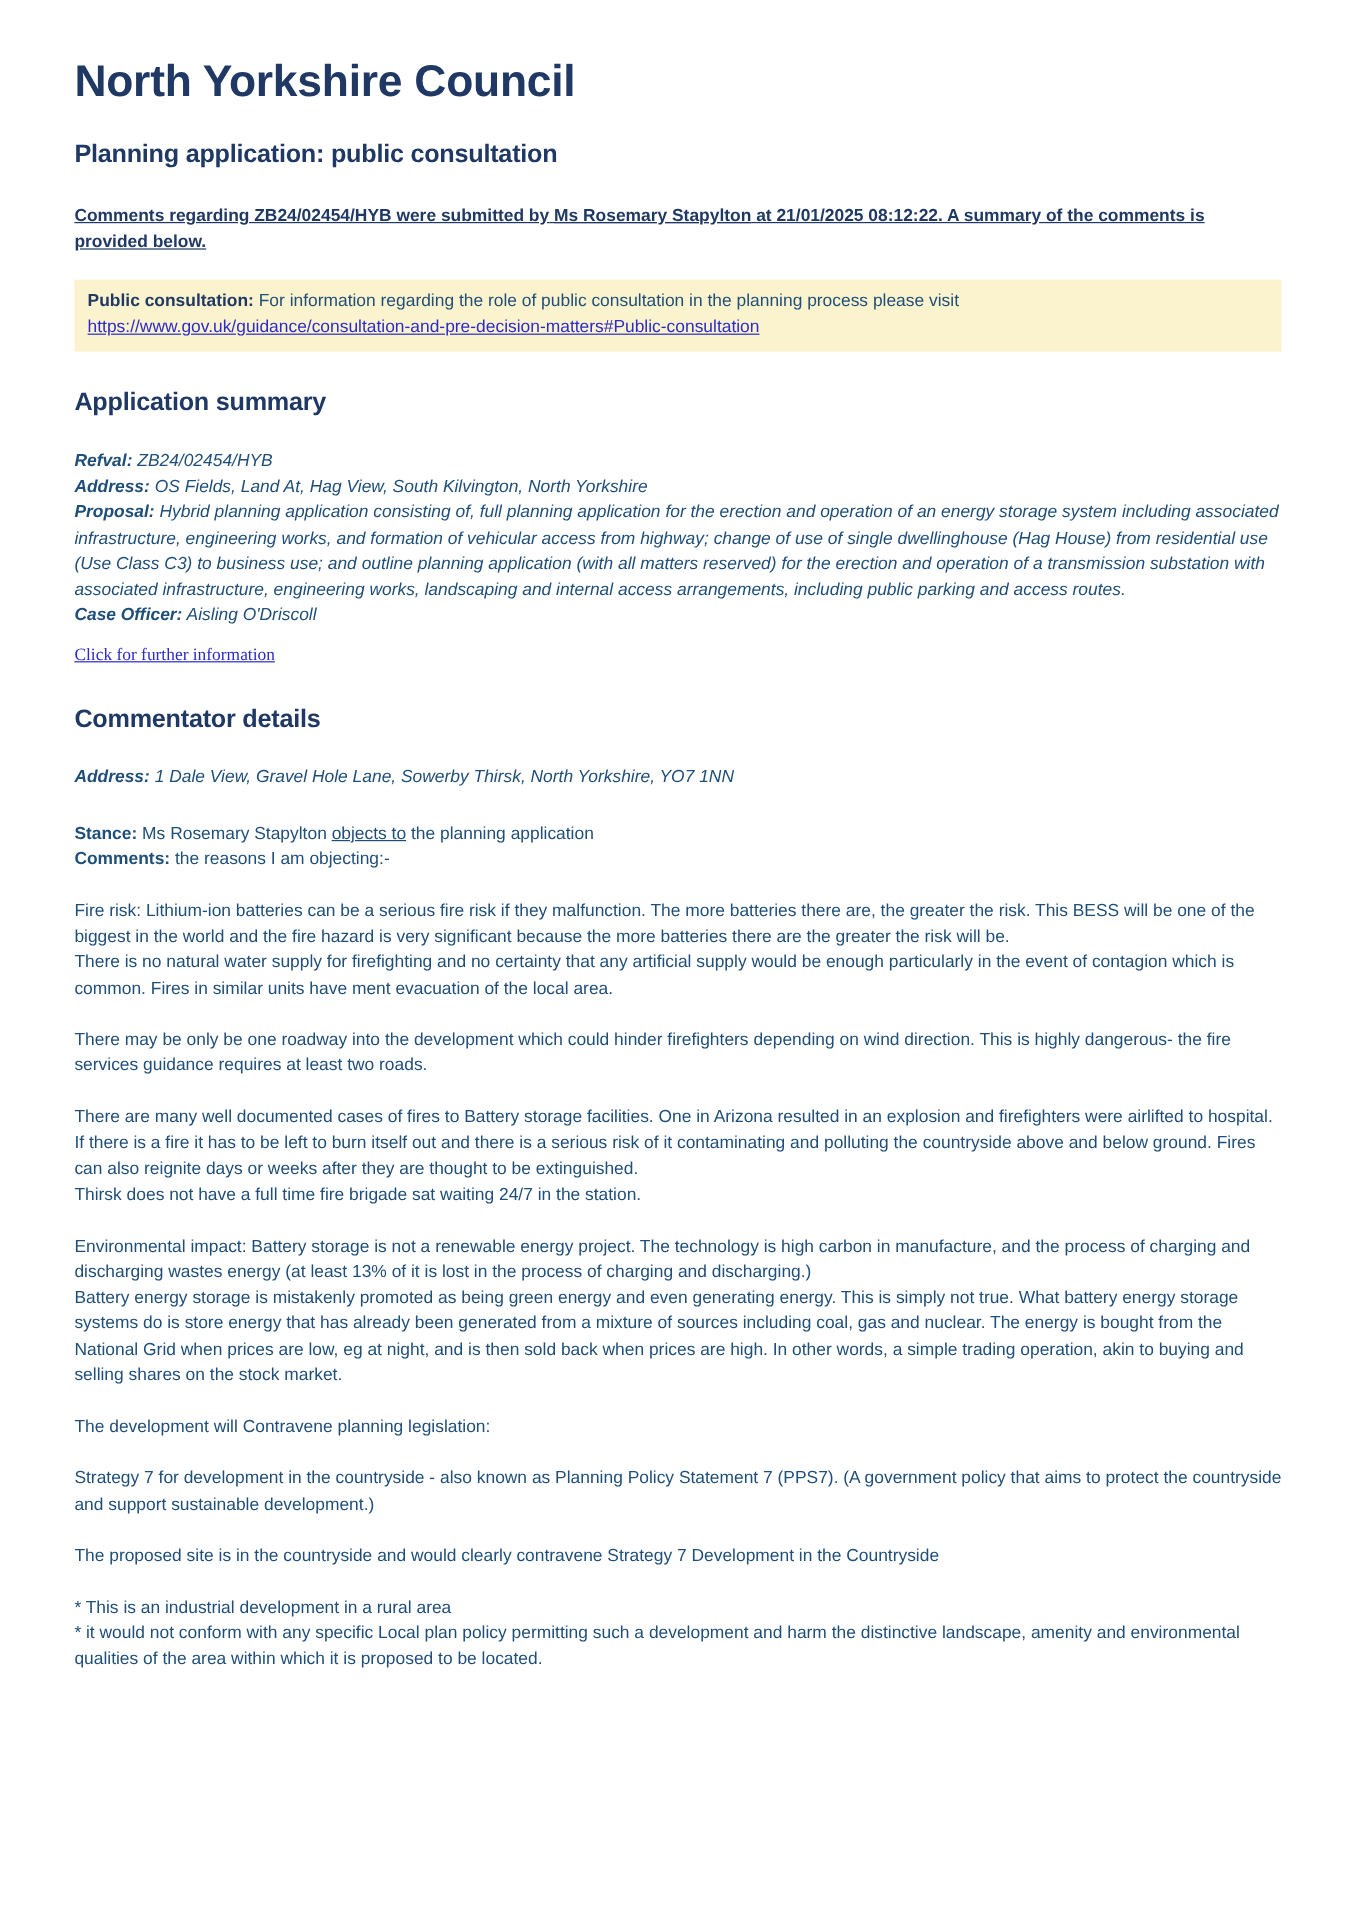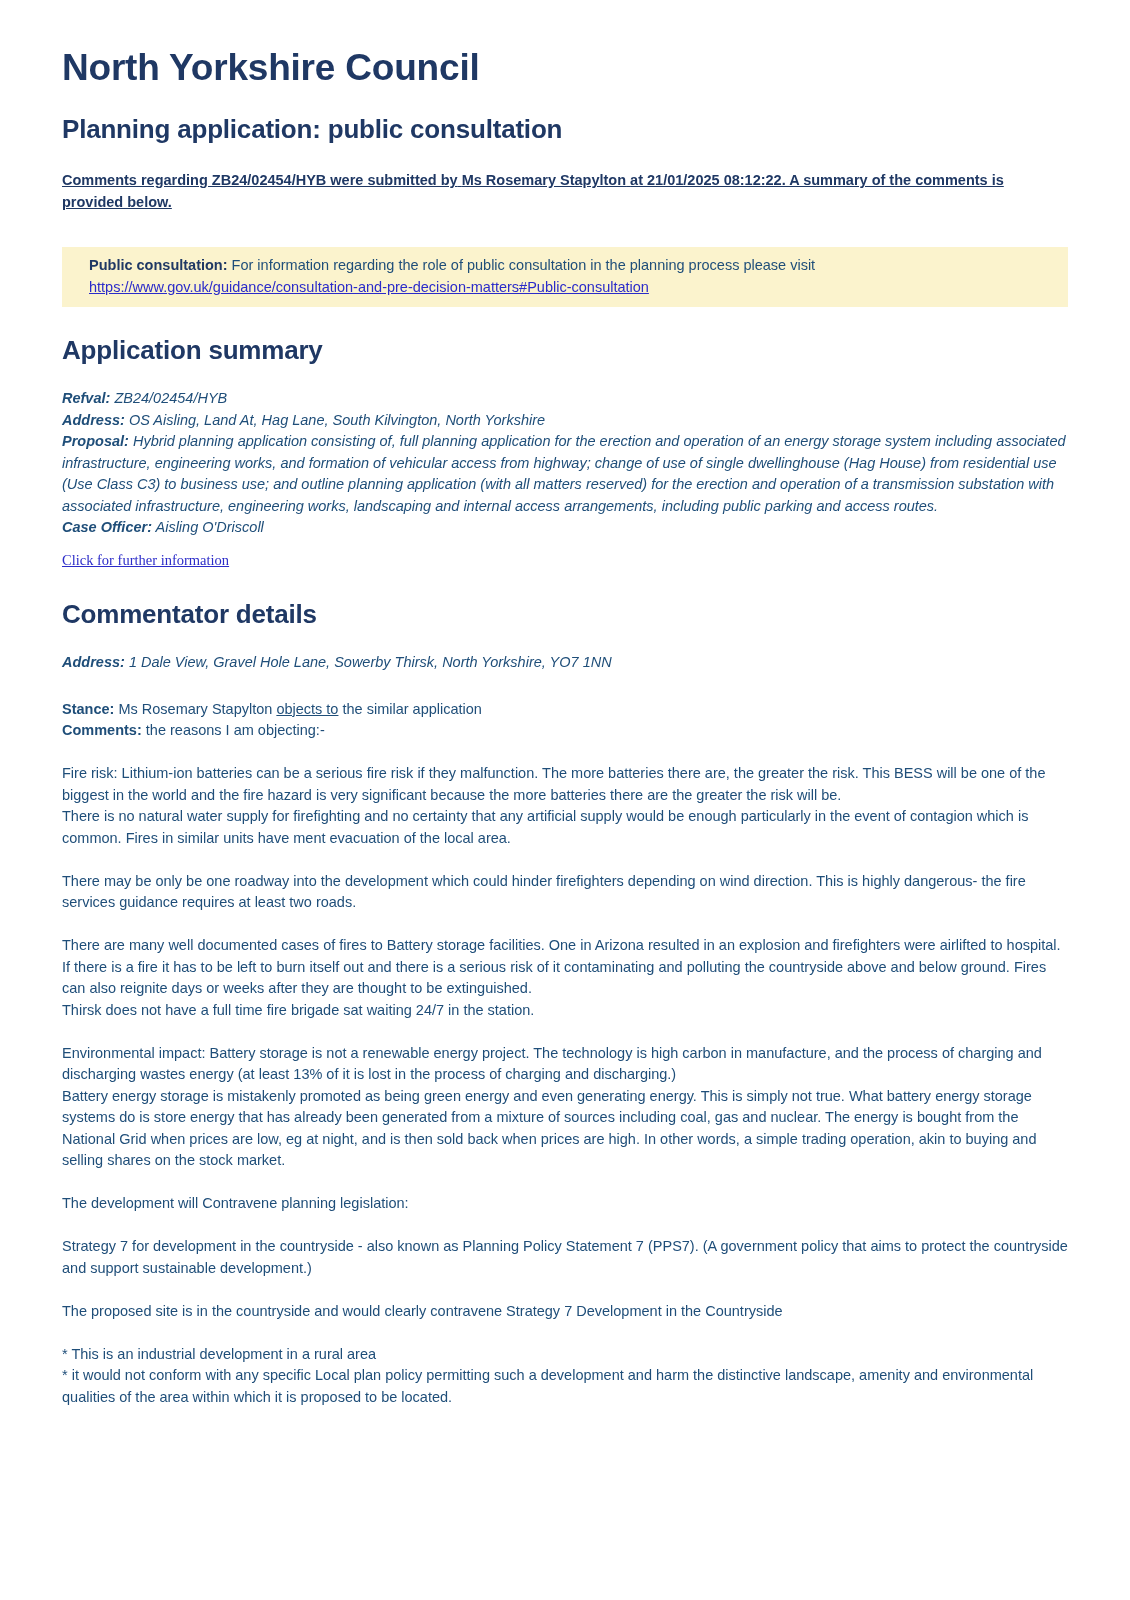--- a/index.html
+++ b/index.html
@@ -19,40 +19,40 @@
     margin: 0;
     color: #1F3864;
     font-size: 37px;
     line-height: 36px;
     font-weight: 700;
     letter-spacing: -0.2px;
   }
   h2.section-heading {
     margin: 30px 0 0 0;
     color: #1F3864;
-    font-size: 26px;
+    font-size: 21px;
     line-height: 26px;
     font-weight: 700;
     letter-spacing: -0.2px;
   }
   .intro {
     margin: 28px 0 0 0;
     color: #1F3864;
     font-weight: 700;
     text-decoration: underline;
   }
   .intro a {
     color: #1F3864;
     text-decoration: underline;
     font-weight: 700;
   }
   .notice {
-    margin: 34px 0 0 0;
+    margin: 20px 0 0 0;
     background: #FBF3CD;
-    padding: 8px 11px 9px 27px;
+    padding: 8px 11px 9px 11px;
   }
   .notice .notice-label {
     color: #1F3864;
     font-weight: 700;
   }
   a.doc-link {
     color: #2B2BC9;
     text-decoration: underline;
   }
   .field-block { margin: 25px 0 0 0; font-style: italic; }
@@ -81,21 +81,21 @@
   <div class="notice"><span class="notice-label">Public consultation:</span>
 <span>For information regarding the role of public consultation in the planning process please visit</span>
 <a class="doc-link" href="#">https://www.gov.uk/guidance/consultation-and-pre-decision-matters#Public-consultation</a></div>
 
   <h2 class="section-heading">Application summary</h2>
 
   <div class="field-block">
     <div class="field-line"><strong>Refval:</strong>
 <span>ZB24/02454/HYB</span></div>
     <div class="field-line"><strong>Address:</strong>
-<span>OS Aisling, Land At, Hag Lane, South Kilvington, North Yorkshire</span></div>
+<span>OS Fields, Land At, Hag View, South Kilvington, North Yorkshire</span></div>
     <div class="field-line"><strong>Proposal:</strong>
 <span>Hybrid planning application consisting of, full planning application for the erection and operation of an energy storage system including associated infrastructure, engineering works, and formation of vehicular access from highway; change of use of single dwellinghouse (Hag House) from residential use (Use Class C3) to business use; and outline planning application (with all matters reserved) for the erection and operation of a transmission substation with associated infrastructure, engineering works, landscaping and internal access arrangements, including public parking and access routes.</span></div>
     <div class="field-line"><strong>Case Officer:</strong>
 <span>Aisling O'Driscoll</span></div>
   </div>
 
   <div class="further-link-row">
     <a class="doc-link" href="#">Click for further information</a>
   </div>
 
@@ -104,21 +104,21 @@
   <div class="field-block">
     <div class="field-line"><strong>Address:</strong>
 <span>1 Dale View, Gravel Hole Lane, Sowerby Thirsk, North Yorkshire, YO7 1NN</span></div>
   </div>
 
 
   <div class="stance-block">
     <div class="field-line"><strong>Stance:</strong>
 <span>Ms Rosemary Stapylton</span>
 <span class="underlined">objects to</span>
-<span>the similar application</span></div>
+<span>the planning application</span></div>
     <div class="field-line"><strong>Comments:</strong>
 <span>the reasons I am objecting:-</span></div>
   </div>
 
   <div>
     <p class="body-para">Fire risk: Lithium-ion batteries can be a serious fire risk if they malfunction. The more batteries there are, the greater the risk. This BESS will be one of the biggest in the world and the fire hazard is very significant because the more batteries there are the greater the risk will be.
 There is no natural water supply for firefighting and no certainty that any artificial supply would be enough particularly in the event of contagion which is common. Fires in similar units have ment evacuation of the local area.</p>
     <p class="body-para">There may be only be one roadway into the development which could hinder firefighters depending on wind direction. This is highly dangerous- the fire services guidance requires at least two roads.</p>
     <p class="body-para">There are many well documented cases of fires to Battery storage facilities. One in Arizona resulted in an explosion and firefighters were airlifted to hospital. If there is a fire it has to be left to burn itself out and there is a serious risk of it contaminating and polluting the countryside above and below ground. Fires can also reignite days or weeks after they are thought to be extinguished.
 Thirsk does not have a full time fire brigade sat waiting 24/7 in the station.</p>

